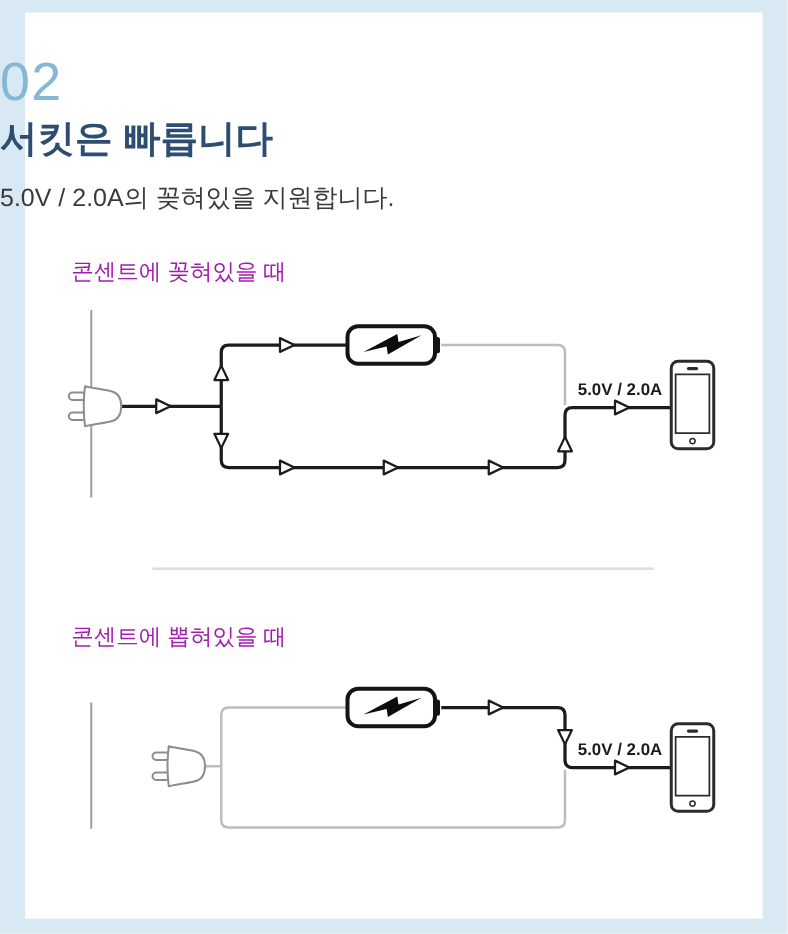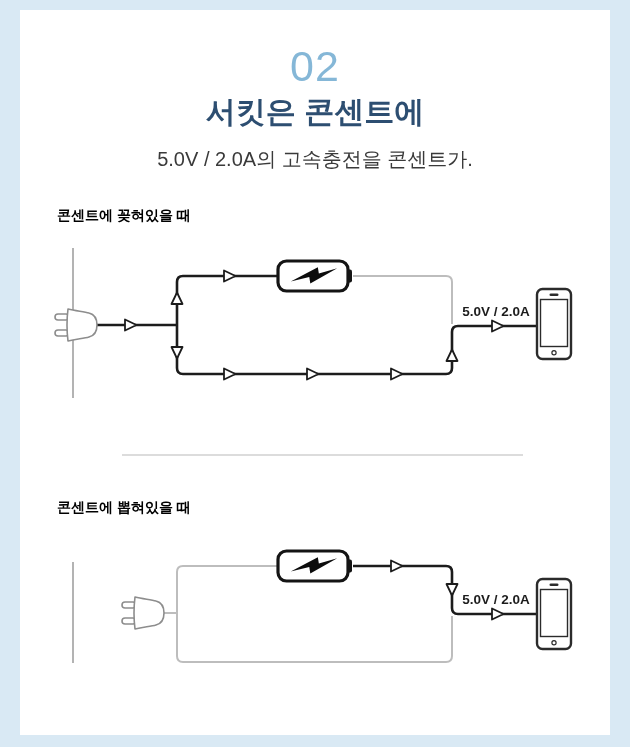--- a/index.html
+++ b/index.html
@@ -8,35 +8,35 @@
     font-family:"Liberation Sans", sans-serif;
     background:#d9e9f4;
     overflow:hidden;
   }
   #page{position:relative;width:630px;height:747px;}
   .panel{
     position:absolute;left:20px;top:10px;width:590px;height:725px;
     background:#ffffff;
   }
   .abs{position:absolute;}
-  .center{left:0;right:0;text-align:center;}
+  .center{left:0;right:0;}
   .section-number{
     top:45px;font-size:43px;line-height:1;font-weight:400;
     color:#85b7d7;letter-spacing:1px;
   }
   .main-title{
     top:95px;font-size:30px;line-height:1.1;font-weight:700;
     color:#2d4e71;
   }
   .subtitle{
     top:147px;font-size:20px;line-height:1.2;font-weight:400;
     color:#3a3a3a;
   }
   .diagram-label{
-    left:57px;font-size:14px;font-weight:700;color:#000000;line-height:1.2;
+    left:57px;font-size:18px;font-weight:400;color:#a21caf;line-height:1.2;
   }
   .label-1{top:207px;}
   .label-2{top:499px;}
   .divider{
     left:122px;top:454px;width:401px;height:2px;background:#dcdcdc;
   }
   svg text{
     font-family:"Liberation Sans", sans-serif;
     font-size:13.5px;font-weight:700;fill:#1c1c1c;
   }
@@ -65,22 +65,22 @@
       <g id="phoneShape">
         <rect x="0" y="0" width="34" height="70" rx="5.5" fill="#ffffff" stroke="#2b2b2b" stroke-width="2.4"></rect>
         <rect x="3.5" y="10.5" width="27" height="47" fill="#ffffff" stroke="#2b2b2b" stroke-width="1.4"></rect>
         <rect x="12.5" y="4.5" width="9" height="2.6" rx="1.3" fill="#2b2b2b"></rect>
         <circle cx="17" cy="63.8" r="2.1" fill="#ffffff" stroke="#2b2b2b" stroke-width="1.2"></circle>
       </g>
     </defs>
   </svg>
 
   <div class="abs center section-number">02</div>
-  <div class="abs center main-title">서킷은 콘센트에</div>
-  <div class="abs center subtitle">5.0V / 2.0A의 고속충전을 콘센트가.</div>
+  <div class="abs center main-title">서킷은 빠릅니다</div>
+  <div class="abs center subtitle">5.0V / 2.0A의 꽂혀있을 지원합니다.</div>
 
   <div class="abs diagram-label label-1">콘센트에 꽂혀있을 때</div>
 
   <svg class="abs" style="left:0;top:240px" width="630" height="170" viewBox="0 240 630 170">
     <line x1="73" y1="248" x2="73" y2="398" stroke="#9a9a9a" stroke-width="1.5"></line>
 
     <path d="M 353,276 L 446,276 Q 452,276 452,282 L 452,324" fill="none" stroke="#bdbdbd" stroke-width="2"></path>
 
     <path d="M 96,325 L 177,325" fill="none" stroke="#1c1c1c" stroke-width="2.6"></path>
     <path d="M 177,325 L 177,282 Q 177,276 183,276 L 278,276" fill="none" stroke="#1c1c1c" stroke-width="2.6"></path>

